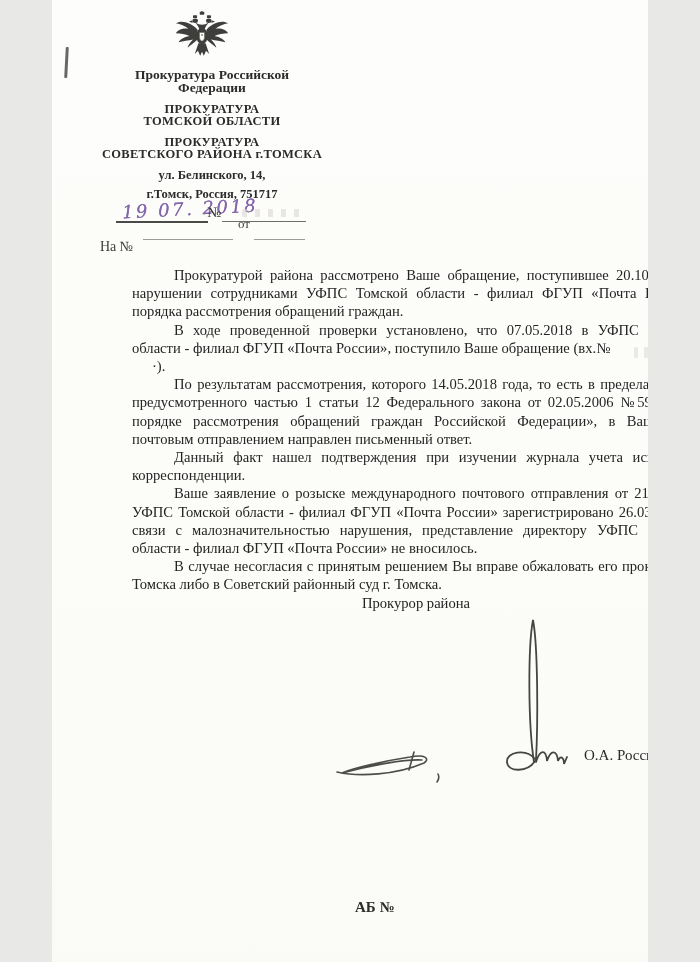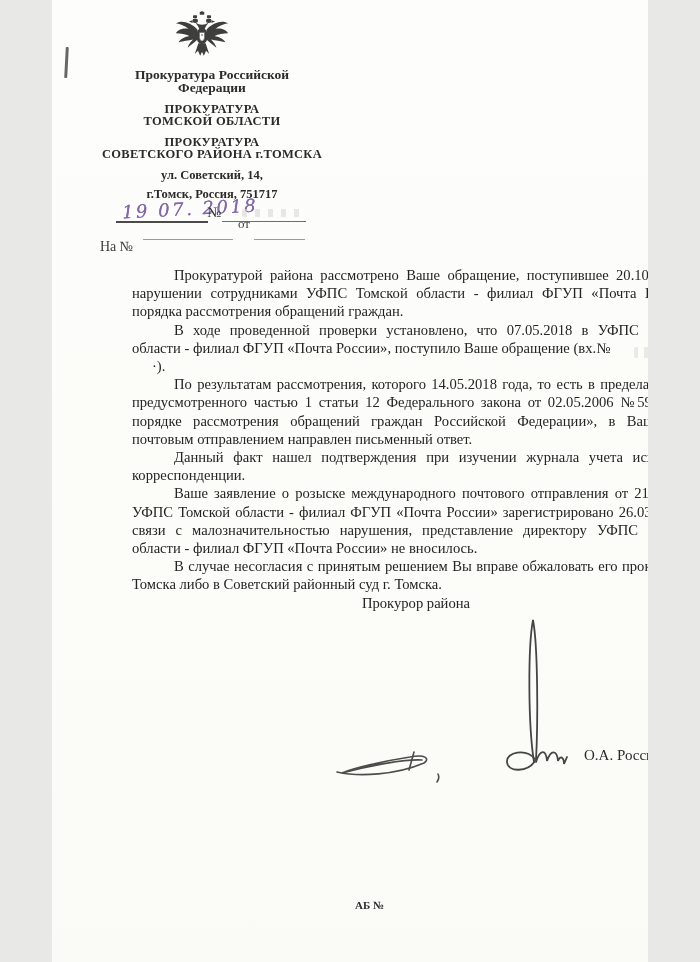--- a/index.html
+++ b/index.html
@@ -67,21 +67,21 @@
   .letter-body p{margin:0;text-indent:42px;}
   .letter-body p.cont{text-indent:20px;text-align:left;}
   .attachment{margin-top:17px;text-indent:0 !important;text-align:left;}
   .signer-title1{margin-top:24px;text-indent:0 !important;text-align:center;}
   .signer-title2{margin-top:7px;text-indent:0 !important;text-align:left;}
   
   .sig-main{position:absolute;left:448px;top:616px;width:95px;height:160px;}
   .sig-scribble{position:absolute;left:282px;top:750px;width:110px;height:34px;}
   .signer-name{position:absolute;left:532px;top:747px;font-size:15px;color:#2b2b2b;white-space:nowrap;}
   
-  .form-number{position:absolute;left:303px;top:899px;font-size:11px;font-weight:bold;color:#2e2e2e;}
+  .form-number{position:absolute;left:303px;top:899px;font-size:15px;font-weight:bold;color:#2e2e2e;}
 </style>
 </head>
 <body>
 
 <div class="page">
 
   <div class="artifact-line"></div>
 
   <svg class="emblem" viewBox="0 0 120 110" aria-hidden="true">
     <g fill="#3e3e3c">
@@ -103,21 +103,21 @@
     </g>
   </svg>
 
   <header class="letterhead">
     <div class="lh-federation">Прокуратура Российской
 Федерации</div>
     <div class="lh-region">ПРОКУРАТУРА
 ТОМСКОЙ ОБЛАСТИ</div>
     <div class="lh-district">ПРОКУРАТУРА
 СОВЕТСКОГО РАЙОНА г.ТОМСКА</div>
-    <div class="lh-street">ул. Советский, 14,</div>
+    <div class="lh-street">ул. Белинского, 14,</div>
     <div class="lh-city">г.Томск, Россия, 751717</div>
   </header>
 
   <div class="handwritten-date">19 07. 2018</div>
   <div class="date-underline"></div>
   <span class="number-sign">№</span>
   <div class="number-underline"></div>
   <div class="erased-marks"></div>
 
   <span class="na-label">На №</span>

